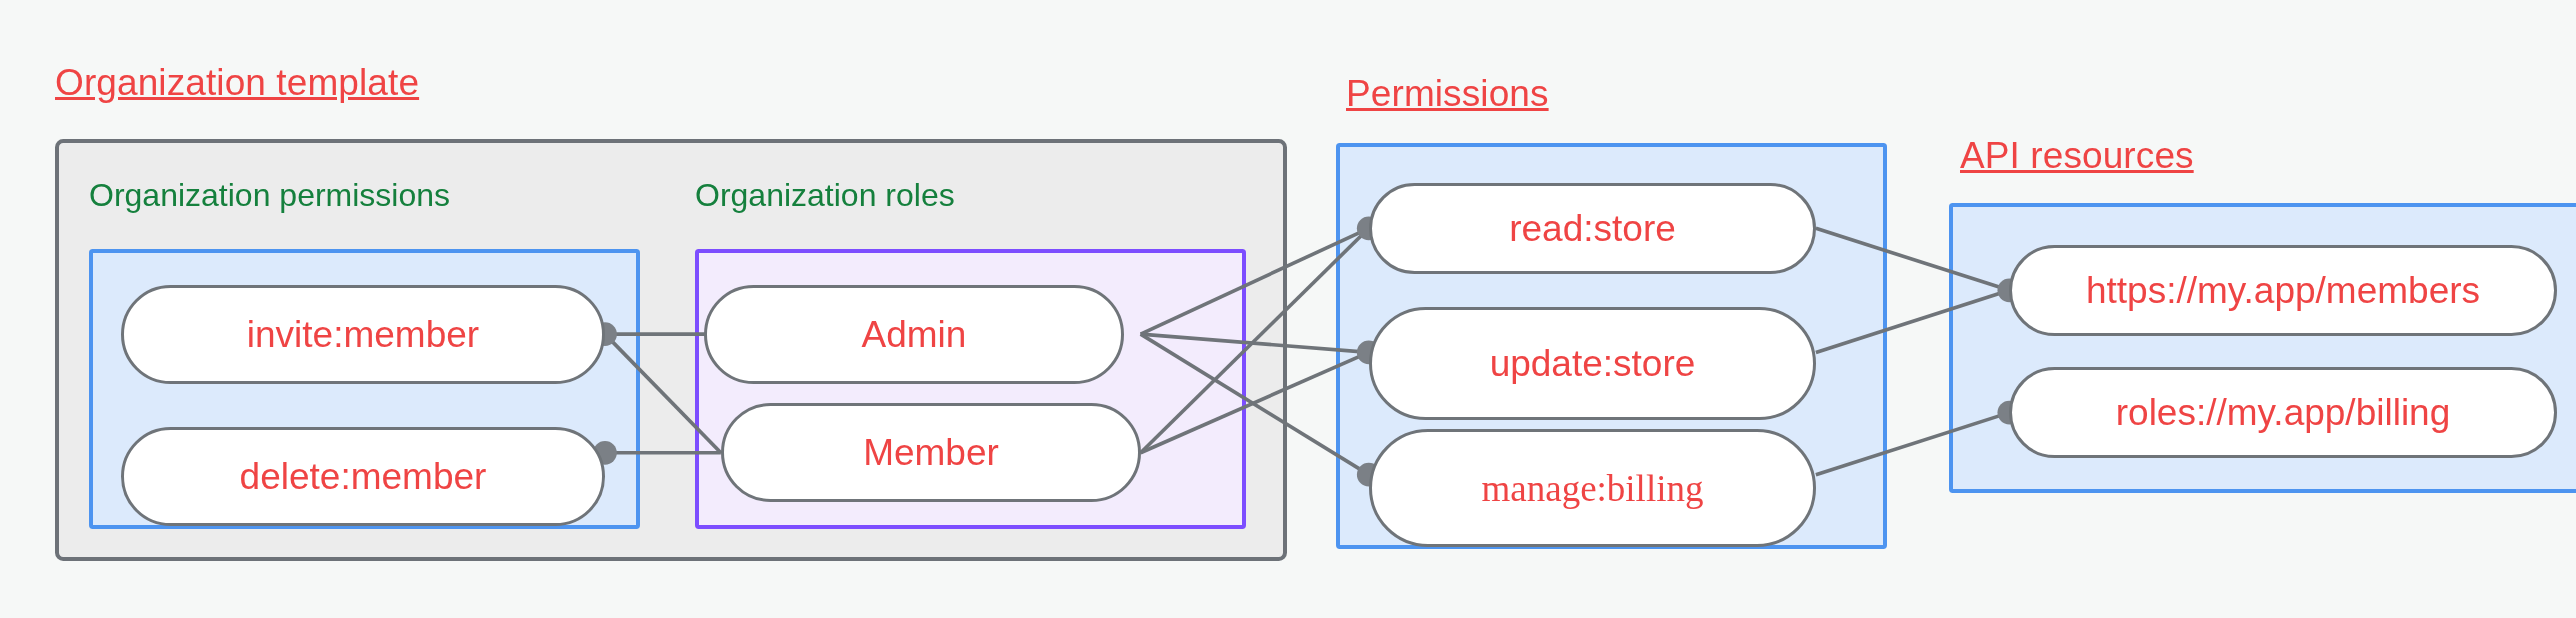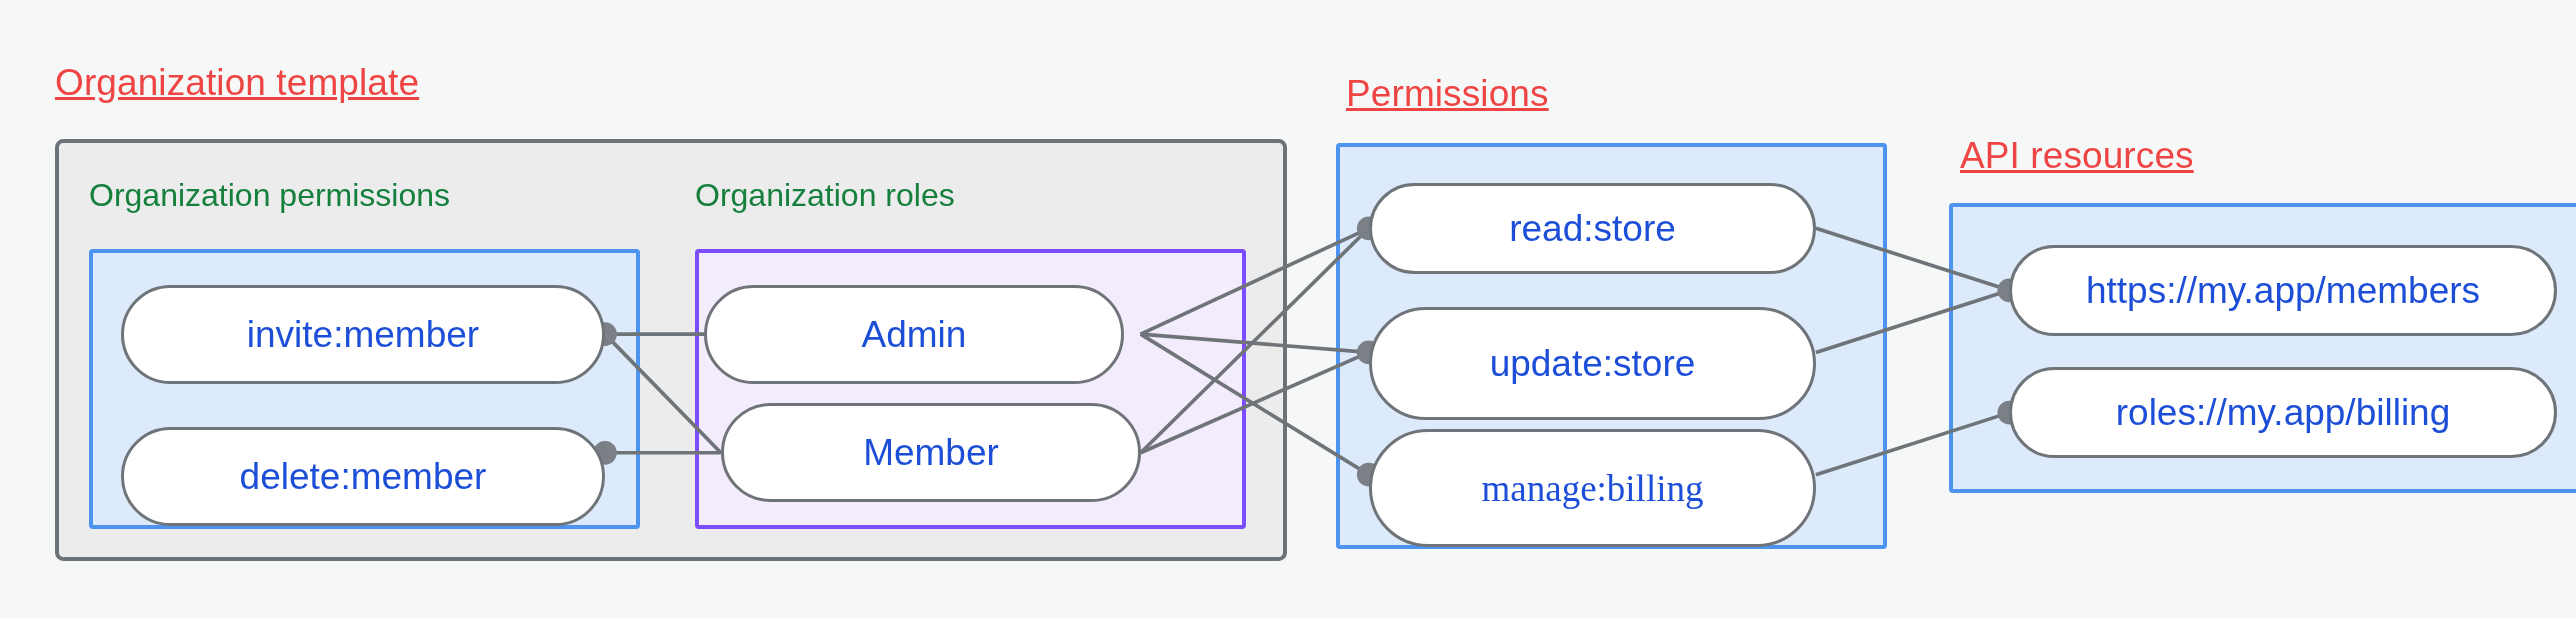--- a/index.html
+++ b/index.html
@@ -62,21 +62,21 @@
   .pill {
     position: absolute;
     box-sizing: border-box;
     background: #ffffff;
     border: 3.7px solid #6f7479;
     border-radius: 912px;
     display: flex;
     align-items: center;
     justify-content: center;
     font-size: 37px;
-    color: #1d4ed8;
+    color: #ef4444;
     white-space: nowrap;
     z-index: 4;
   }
 
   
   #edges {
     position: absolute;
     left: 0;
     top: 0;
     width: 2576px;

